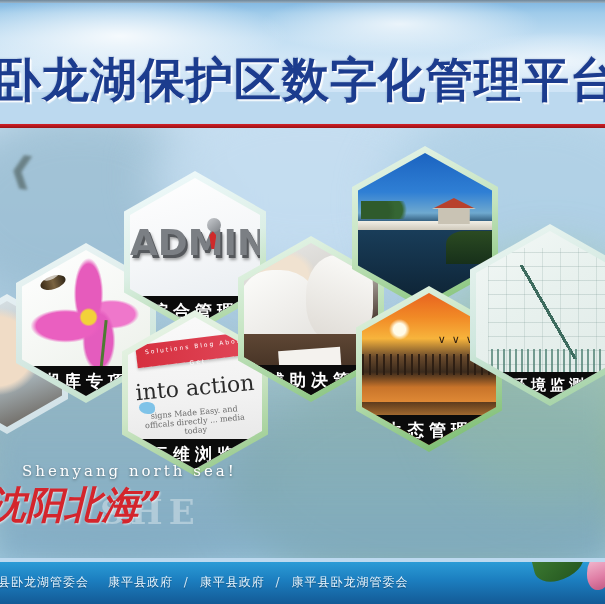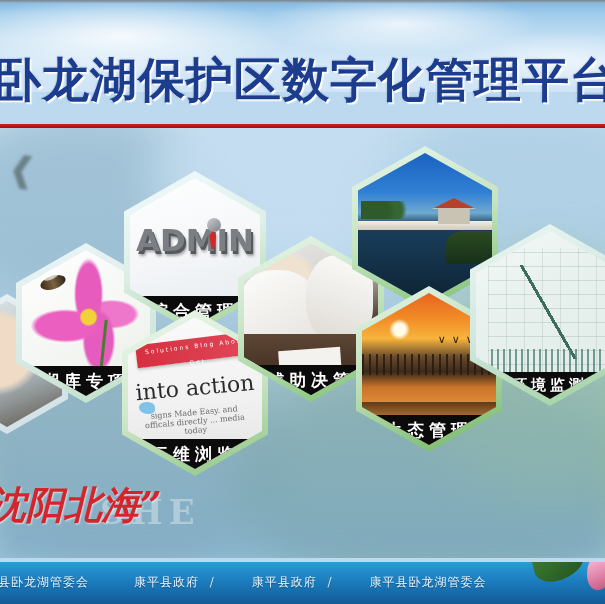--- a/index.html
+++ b/index.html
@@ -116,21 +116,21 @@
   .bee{position:absolute;left:14%;top:18%;width:26px;height:13px;border-radius:50%;
        background:linear-gradient(90deg,#3a2a16,#7a6340,#2e2416);transform:rotate(-18deg);}
   .bee:after{content:"";position:absolute;left:4px;top:-7px;width:20px;height:10px;border-radius:50%;
        background:rgba(255,255,255,.65);transform:rotate(-12deg);}
 
   .pic-admin{
     background:linear-gradient(165deg,#ffffff 0%,#f4f6f8 50%,#e4e9ee 100%);
   }
   .admin-word{
     position:absolute;left:0;right:0;top:30%;
-    text-align:center;font-size:31px;font-weight:bold;letter-spacing:0px;
+    text-align:center;font-size:36px;font-weight:bold;letter-spacing:0px;
     color:#7b7f84;
     text-shadow:2px 3px 0 #55585c, 3px 5px 3px rgba(0,0,0,.35);
     font-family:"DejaVu Sans","Liberation Sans",sans-serif;
   }
   .admin-tie{position:absolute;left:61%;top:36%;width:7px;height:18px;background:#cf2a2a;
              clip-path:polygon(50% 0,100% 22%,70% 100%,30% 100%,0 22%);}
   .admin-head{position:absolute;left:59.5%;top:27%;width:14px;height:14px;border-radius:50%;
               background:linear-gradient(140deg,#c9ccd0,#7e8287);}
 
   .pic-people{
@@ -255,21 +255,21 @@
   .footer-left{
     position:absolute;left:-28px;top:12px;
     font-size:12px;color:#eaf6ff;letter-spacing:1px;white-space:nowrap;
     text-shadow:0 1px 1px rgba(0,0,0,.35);
   }
   .footer-links{
     position:absolute;left:108px;top:12px;
     font-size:12px;color:#eaf6ff;letter-spacing:1px;white-space:nowrap;
     text-shadow:0 1px 1px rgba(0,0,0,.35);
   }
-  .footer-links a{color:#eaf6ff;text-decoration:none;margin-left:26px;}
+  .footer-links a{color:#eaf6ff;text-decoration:none;}
   .fsep{padding:0 6px;color:#cfe8fa;}
 </style>
 </head>
 <body>
 
 <div id="page">
 
   <div class="header-band">
     <div class="header-topline"></div>
     <div class="site-title">卧龙湖保护区数字化管理平台</div>
@@ -371,20 +371,21 @@
           <div class="chart-line"></div>
           <div class="chart-bars"></div>
         </div>
         <div class="hex-label small">环境监测</div>
       </div>
     </div>
 
   </div>
 
   <div class="slogan-ghost">SHE</div>
+  <div class="slogan-en">Shenyang north sea!</div>
   <div class="slogan-cn">“沈阳北海”</div>
 
   <div class="footer">
     <div class="footer-lotus">
       <div class="lotus-leaf"></div>
       <div class="lotus-bud"></div>
     </div>
     <div class="footer-left">康平县卧龙湖管委会</div>
     <div class="footer-links">
       <a href="#">康平县政府</a>

